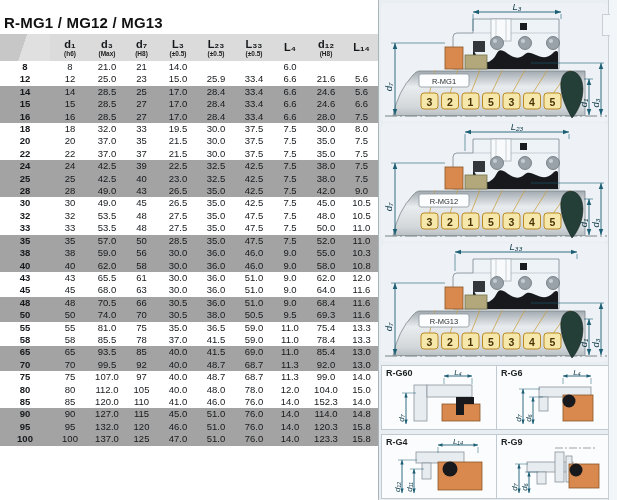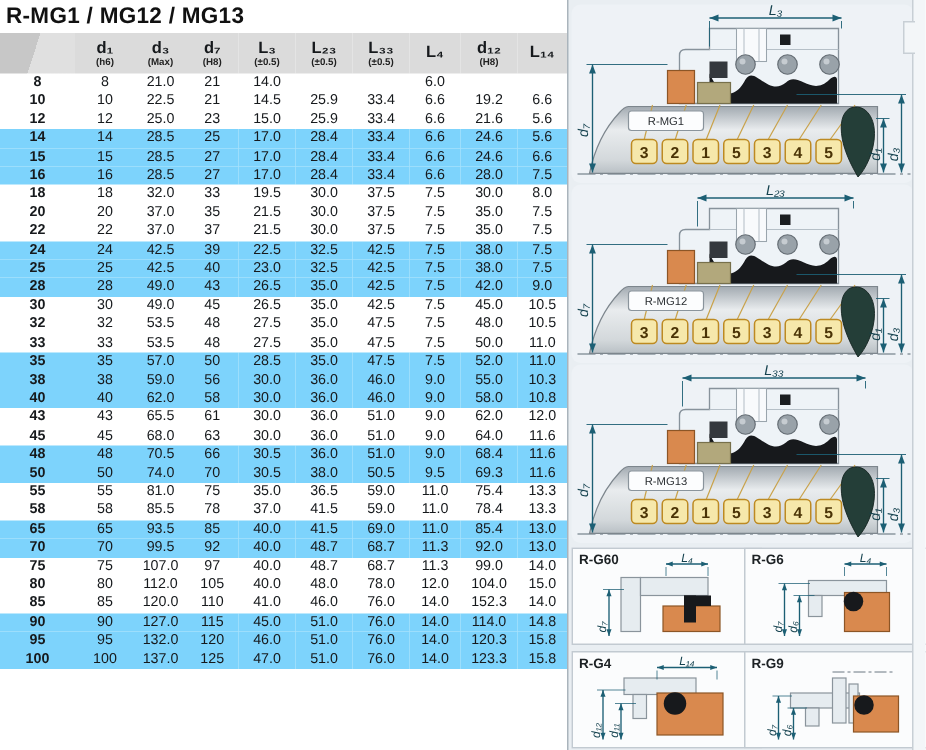--- a/index.html
+++ b/index.html
@@ -1,29 +1,29 @@
 <!DOCTYPE html>
 <html><head>
 <meta charset="utf-8">
 <style>
   *{box-sizing:border-box;margin:0;padding:0}
   html,body{width:617px;height:500px;overflow:hidden}
   body{background:#ffffff;font-family:"Liberation Sans",sans-serif;color:#16191c;position:relative}
   .page{position:relative;width:617px;height:500px}
 
   
-  .left{position:absolute;left:0;top:0;width:378px}
+  .left{position:absolute;left:0;top:12px;width:378px}
   .title{margin:2px 0 3px 4px;font-size:15px;font-weight:bold;letter-spacing:.2px;color:#111}
   table{border-collapse:collapse;table-layout:fixed;width:378px}
   thead th{background:#dbdbdb;height:27px;vertical-align:middle;padding:0}
   thead th.diag{background:linear-gradient(108deg,#c7c7c7 0 46%,#e0e0e0 46%)}
   .h-label{font-weight:bold;font-size:11px;line-height:11px;text-align:center}
   .h-note{font-weight:bold;font-size:6.5px;line-height:7px;text-align:center;color:#222}
   tbody td{height:12.4px;line-height:12.4px;font-size:9.5px;text-align:center;white-space:nowrap;padding:0}
-  tbody tr.stripe{background:#7dd3fc}
+  tbody tr.stripe{background:#a3a3a3}
   td.rowlabel{font-weight:bold}
   thead th:nth-child(1){width:50px}
   thead th:nth-child(2){width:40px}
   thead th:nth-child(3){width:34px}
   thead th:nth-child(4){width:35px}
   thead th:nth-child(5){width:38px}
   thead th:nth-child(6){width:38px}
   thead th:nth-child(7){width:38px}
   thead th:nth-child(8){width:34px}
   thead th:nth-child(9){width:38px}
@@ -106,32 +106,20 @@
             <td class="rowlabel">8</td>
             <td class="">8</td>
             <td class="">21.0</td>
             <td class="">21</td>
             <td class="">14.0</td>
             <td class=""></td>
             <td class=""></td>
             <td class="">6.0</td>
             <td class=""></td>
             <td class=""></td>
-          </tr>
-          <tr class="">
-            <td class="rowlabel">10</td>
-            <td class="">10</td>
-            <td class="">22.5</td>
-            <td class="">21</td>
-            <td class="">14.5</td>
-            <td class="">25.9</td>
-            <td class="">33.4</td>
-            <td class="">6.6</td>
-            <td class="">19.2</td>
-            <td class="">6.6</td>
           </tr>
           <tr class="">
             <td class="rowlabel">12</td>
             <td class="">12</td>
             <td class="">25.0</td>
             <td class="">23</td>
             <td class="">15.0</td>
             <td class="">25.9</td>
             <td class="">33.4</td>
             <td class="">6.6</td>

